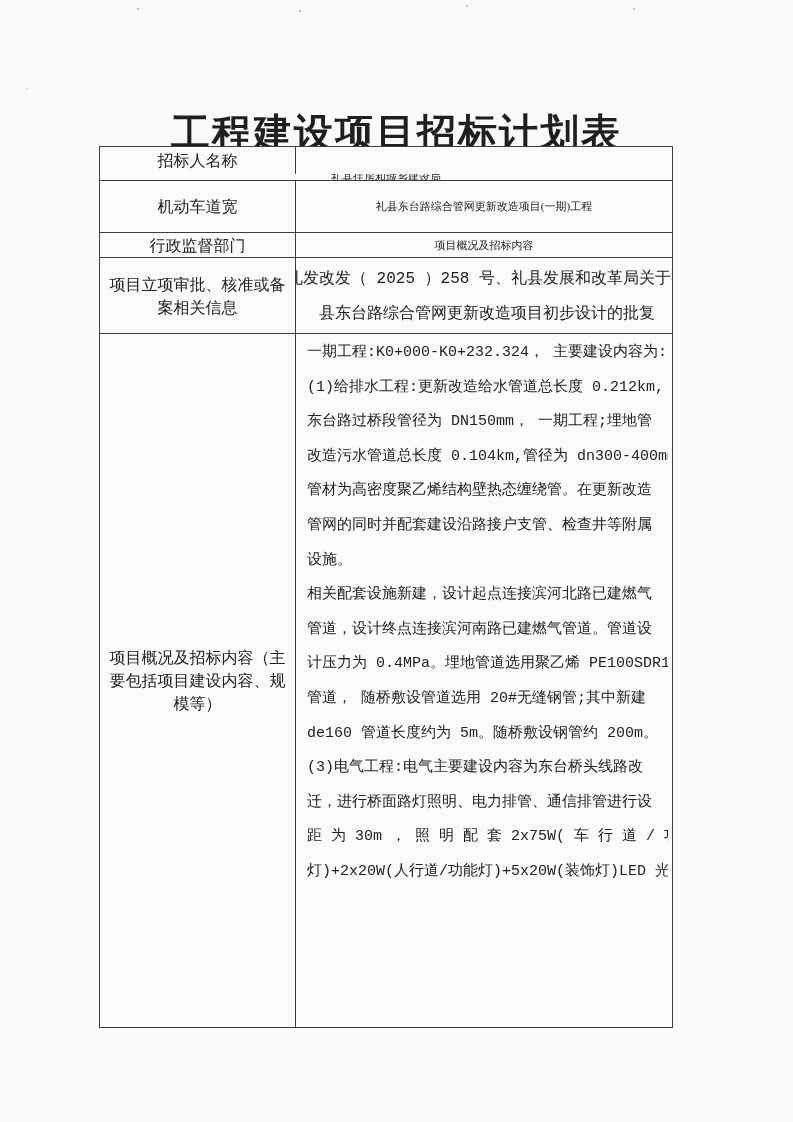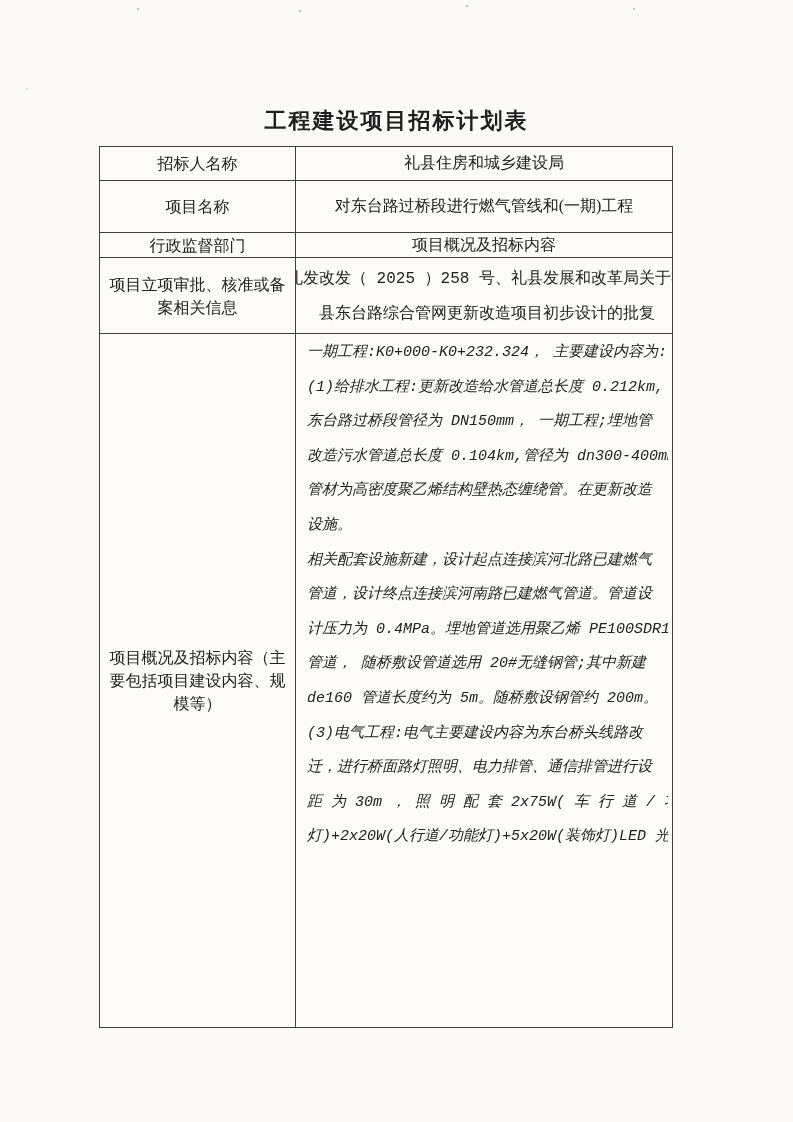--- a/index.html
+++ b/index.html
@@ -11,57 +11,57 @@
   
   .speck{position:absolute;border-radius:50%;background:#8a8a8a;opacity:.7;}
   .speck.s1{left:137px;top:8px;width:2px;height:2px;}
   .speck.s2{left:299px;top:10px;width:2px;height:2px;}
   .speck.s3{left:466px;top:5px;width:2px;height:2px;}
   .speck.s4{left:633px;top:8px;width:2px;height:2px;opacity:.5;}
   .speck.s5{left:26px;top:88px;width:2px;height:2px;opacity:.35;}
 
   .doc-title{
     position:absolute;left:0;top:106px;width:100%;
-    text-align:center;font-size:22px;font-weight:bold;letter-spacing:2px;
+    text-align:center;font-size:39px;font-weight:bold;letter-spacing:2px;
     color:#1f1f1f;
   }
 
   .doc-table{
     position:absolute;left:99px;top:146px;width:574px;
     border:1px solid #3e3e3e;box-sizing:border-box;
     background:#fcfbf9;
   }
   .trow{display:flex;border-bottom:1px solid #3e3e3e;box-sizing:border-box;}
   .trow:last-child{border-bottom:none;}
   .cell{box-sizing:border-box;overflow:hidden;}
   .cell-label{
     width:196px;border-right:1px solid #3e3e3e;
     display:flex;align-items:center;justify-content:center;
     text-align:center;font-size:16px;line-height:23px;
     padding:2px 8px;color:#222;
   }
   .cell-value{
     flex:1;display:flex;align-items:center;justify-content:center;
-    font-size:16px;padding:2px 6px;color:#222;
+    font-size:11px;padding:2px 6px;color:#222;
   }
   .cell-value.lines{
     display:block;text-align:left;
     font-family:"Liberation Mono","Liberation Serif",serif;
   }
-  .r1{height:34px;}
+  .r1{height:34px;flex-direction:column;}
   .r2{height:52px;}
   .r3{height:25px;}
   .r4{height:76px;}
   .r5{height:693px;}
   .r4 .cell-value.lines{
     font-size:16px;line-height:35px;padding:2px 4px 0 10px;
     display:flex;flex-direction:column;justify-content:center;
   }
   .r5 .cell-value.lines{
-    font-size:15px;line-height:34.6px;padding:2px 4px 0 11px;font-style:italic;
+    font-size:15px;line-height:34.6px;padding:2px 4px 0 11px;
   }
   .tline{white-space:nowrap;overflow:hidden;}
 </style>
 </head>
 <body>
 
 <span class="speck s1"></span>
 <span class="speck s2"></span>
 <span class="speck s3"></span>
 <span class="speck s4"></span>
@@ -70,22 +70,22 @@
 <div class="doc-title">工程建设项目招标计划表</div>
 
 <div class="doc-table">
 
   <div class="trow r1">
     <div class="cell cell-label">招标人名称</div>
     <div class="cell cell-value">礼县住房和城乡建设局</div>
   </div>
 
   <div class="trow r2">
-    <div class="cell cell-label">项目名称</div>
-    <div class="cell cell-value">对东台路过桥段进行燃气管线和(一期)工程</div>
+    <div class="cell cell-label">机动车道宽</div>
+    <div class="cell cell-value">礼县东台路综合管网更新改造项目(一期)工程</div>
   </div>
 
   <div class="trow r3">
     <div class="cell cell-label">行政监督部门</div>
     <div class="cell cell-value">项目概况及招标内容</div>
   </div>
 
   <div class="trow r4">
     <div class="cell cell-label">项目立项审批、核准或备案相关信息</div>
     <div class="cell cell-value lines">
@@ -95,20 +95,21 @@
   </div>
 
   <div class="trow r5">
     <div class="cell cell-label">项目概况及招标内容（主要包括项目建设内容、规模等）</div>
     <div class="cell cell-value lines">
         <div class="tline">一期工程:K0+000-K0+232.324， 主要建设内容为:</div>
         <div class="tline">(1)给排水工程:更新改造给水管道总长度 0.212km,</div>
         <div class="tline">东台路过桥段管径为 DN150mm， 一期工程;埋地管</div>
         <div class="tline">改造污水管道总长度 0.104km,管径为 dn300-400mm,</div>
         <div class="tline">管材为高密度聚乙烯结构壁热态缠绕管。在更新改造</div>
+        <div class="tline">管网的同时并配套建设沿路接户支管、检查井等附属</div>
         <div class="tline">设施。</div>
         <div class="tline">相关配套设施新建，设计起点连接滨河北路已建燃气</div>
         <div class="tline">管道，设计终点连接滨河南路已建燃气管道。管道设</div>
         <div class="tline">计压力为 0.4MPa。埋地管道选用聚乙烯 PE100SDR11</div>
         <div class="tline">管道，  随桥敷设管道选用 20#无缝钢管;其中新建</div>
         <div class="tline">de160 管道长度约为 5m。随桥敷设钢管约 200m。</div>
         <div class="tline">(3)电气工程:电气主要建设内容为东台桥头线路改</div>
         <div class="tline">迁，进行桥面路灯照明、电力排管、通信排管进行设</div>
         <div class="tline">距 为 30m ， 照 明 配 套 2x75W( 车 行 道 / 功 能</div>
         <div class="tline">灯)+2x20W(人行道/功能灯)+5x20W(装饰灯)LED 光</div>

